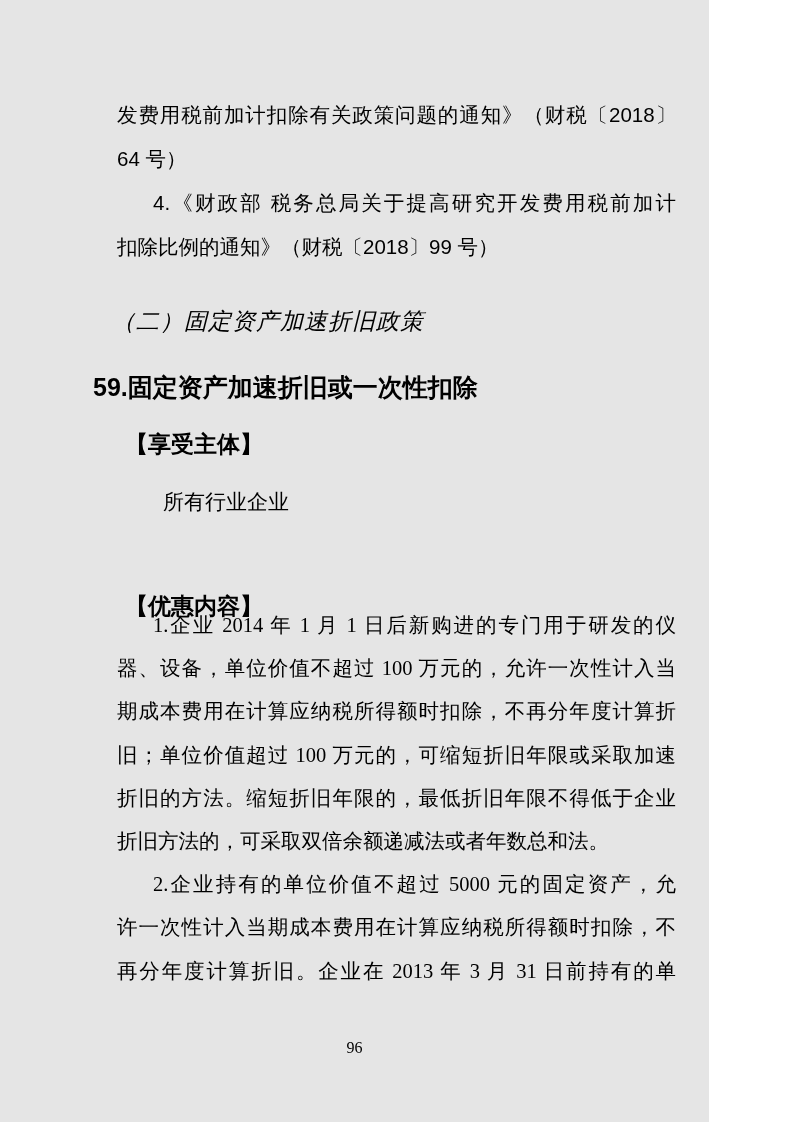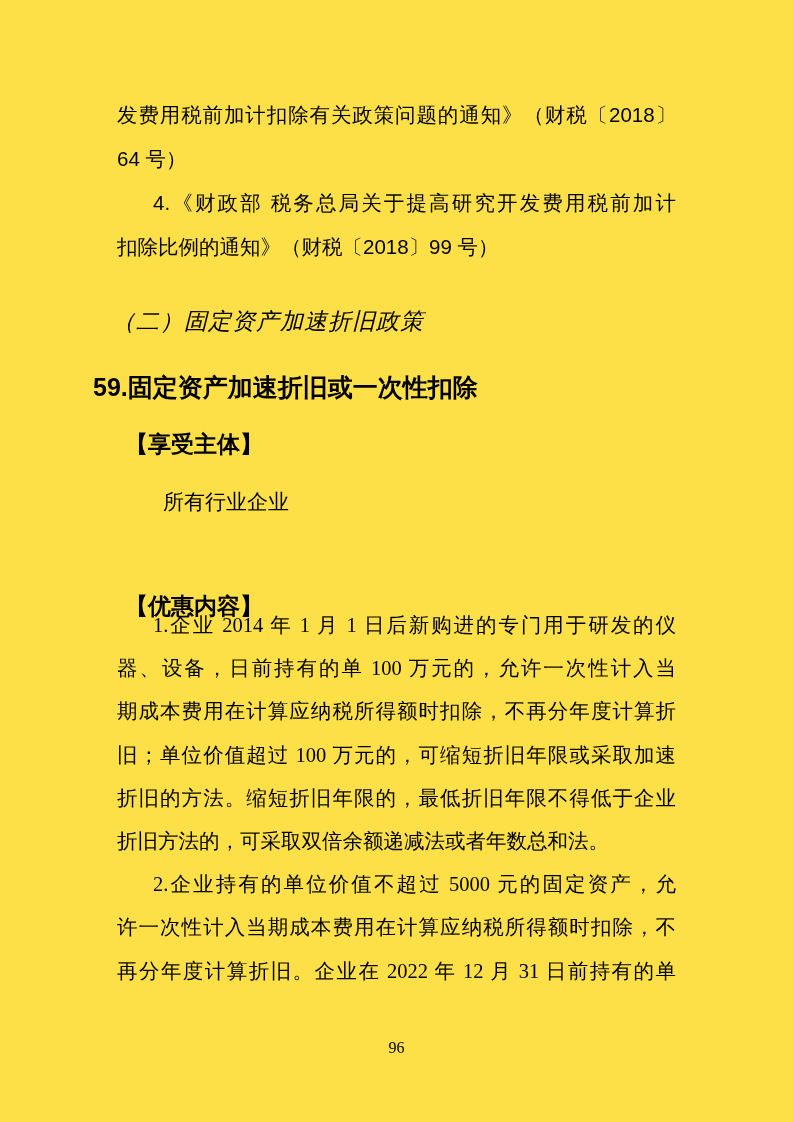--- a/index.html
+++ b/index.html
@@ -2,23 +2,23 @@
 <html><head>
 <meta charset="utf-8">
 <style>
   html, body {
     margin: 0;
     padding: 0;
     background: #ffffff;
   }
   .page {
     position: relative;
-    width: 793px;
+    width: 709px;
     height: 1122px;
-    background: #fde047;
+    background: #e5e5e5;
     color: #000000;
     overflow: hidden;
   }
   
   .f-sans  { font-family: "Liberation Sans", sans-serif; }
   .f-serif { font-family: "Liberation Serif", serif; }
 
   
   .refs {
     position: absolute;
@@ -112,25 +112,25 @@
   <div class="item-heading f-sans">59.固定资产加速折旧或一次性扣除</div>
 
   <div class="bracket-label label-subject f-sans">【享受主体】</div>
 
   <div class="subject-text f-serif">所有行业企业</div>
 
   <div class="bracket-label label-content f-sans">【优惠内容】</div>
 
   <div class="bodytext f-serif">
     <div class="line stretch indent">1.企业 2014 年 1 月 1 日后新购进的专门用于研发的仪</div>
-    <div class="line stretch">器、设备，日前持有的单 100 万元的，允许一次性计入当</div>
+    <div class="line stretch">器、设备，单位价值不超过 100 万元的，允许一次性计入当</div>
     <div class="line stretch">期成本费用在计算应纳税所得额时扣除，不再分年度计算折</div>
     <div class="line stretch">旧；单位价值超过 100 万元的，可缩短折旧年限或采取加速</div>
     <div class="line stretch">折旧的方法。缩短折旧年限的，最低折旧年限不得低于企业</div>
     <div class="line plain">折旧方法的，可采取双倍余额递减法或者年数总和法。</div>
     <div class="line stretch indent">2.企业持有的单位价值不超过 5000 元的固定资产，允</div>
     <div class="line stretch">许一次性计入当期成本费用在计算应纳税所得额时扣除，不</div>
-    <div class="line stretch">再分年度计算折旧。企业在 2022 年 12 月 31 日前持有的单</div>
+    <div class="line stretch">再分年度计算折旧。企业在 2013 年 3 月 31 日前持有的单</div>
   </div>
 
   <div class="page-footer f-serif">96</div>
 
 </div>
 
 </body></html>

